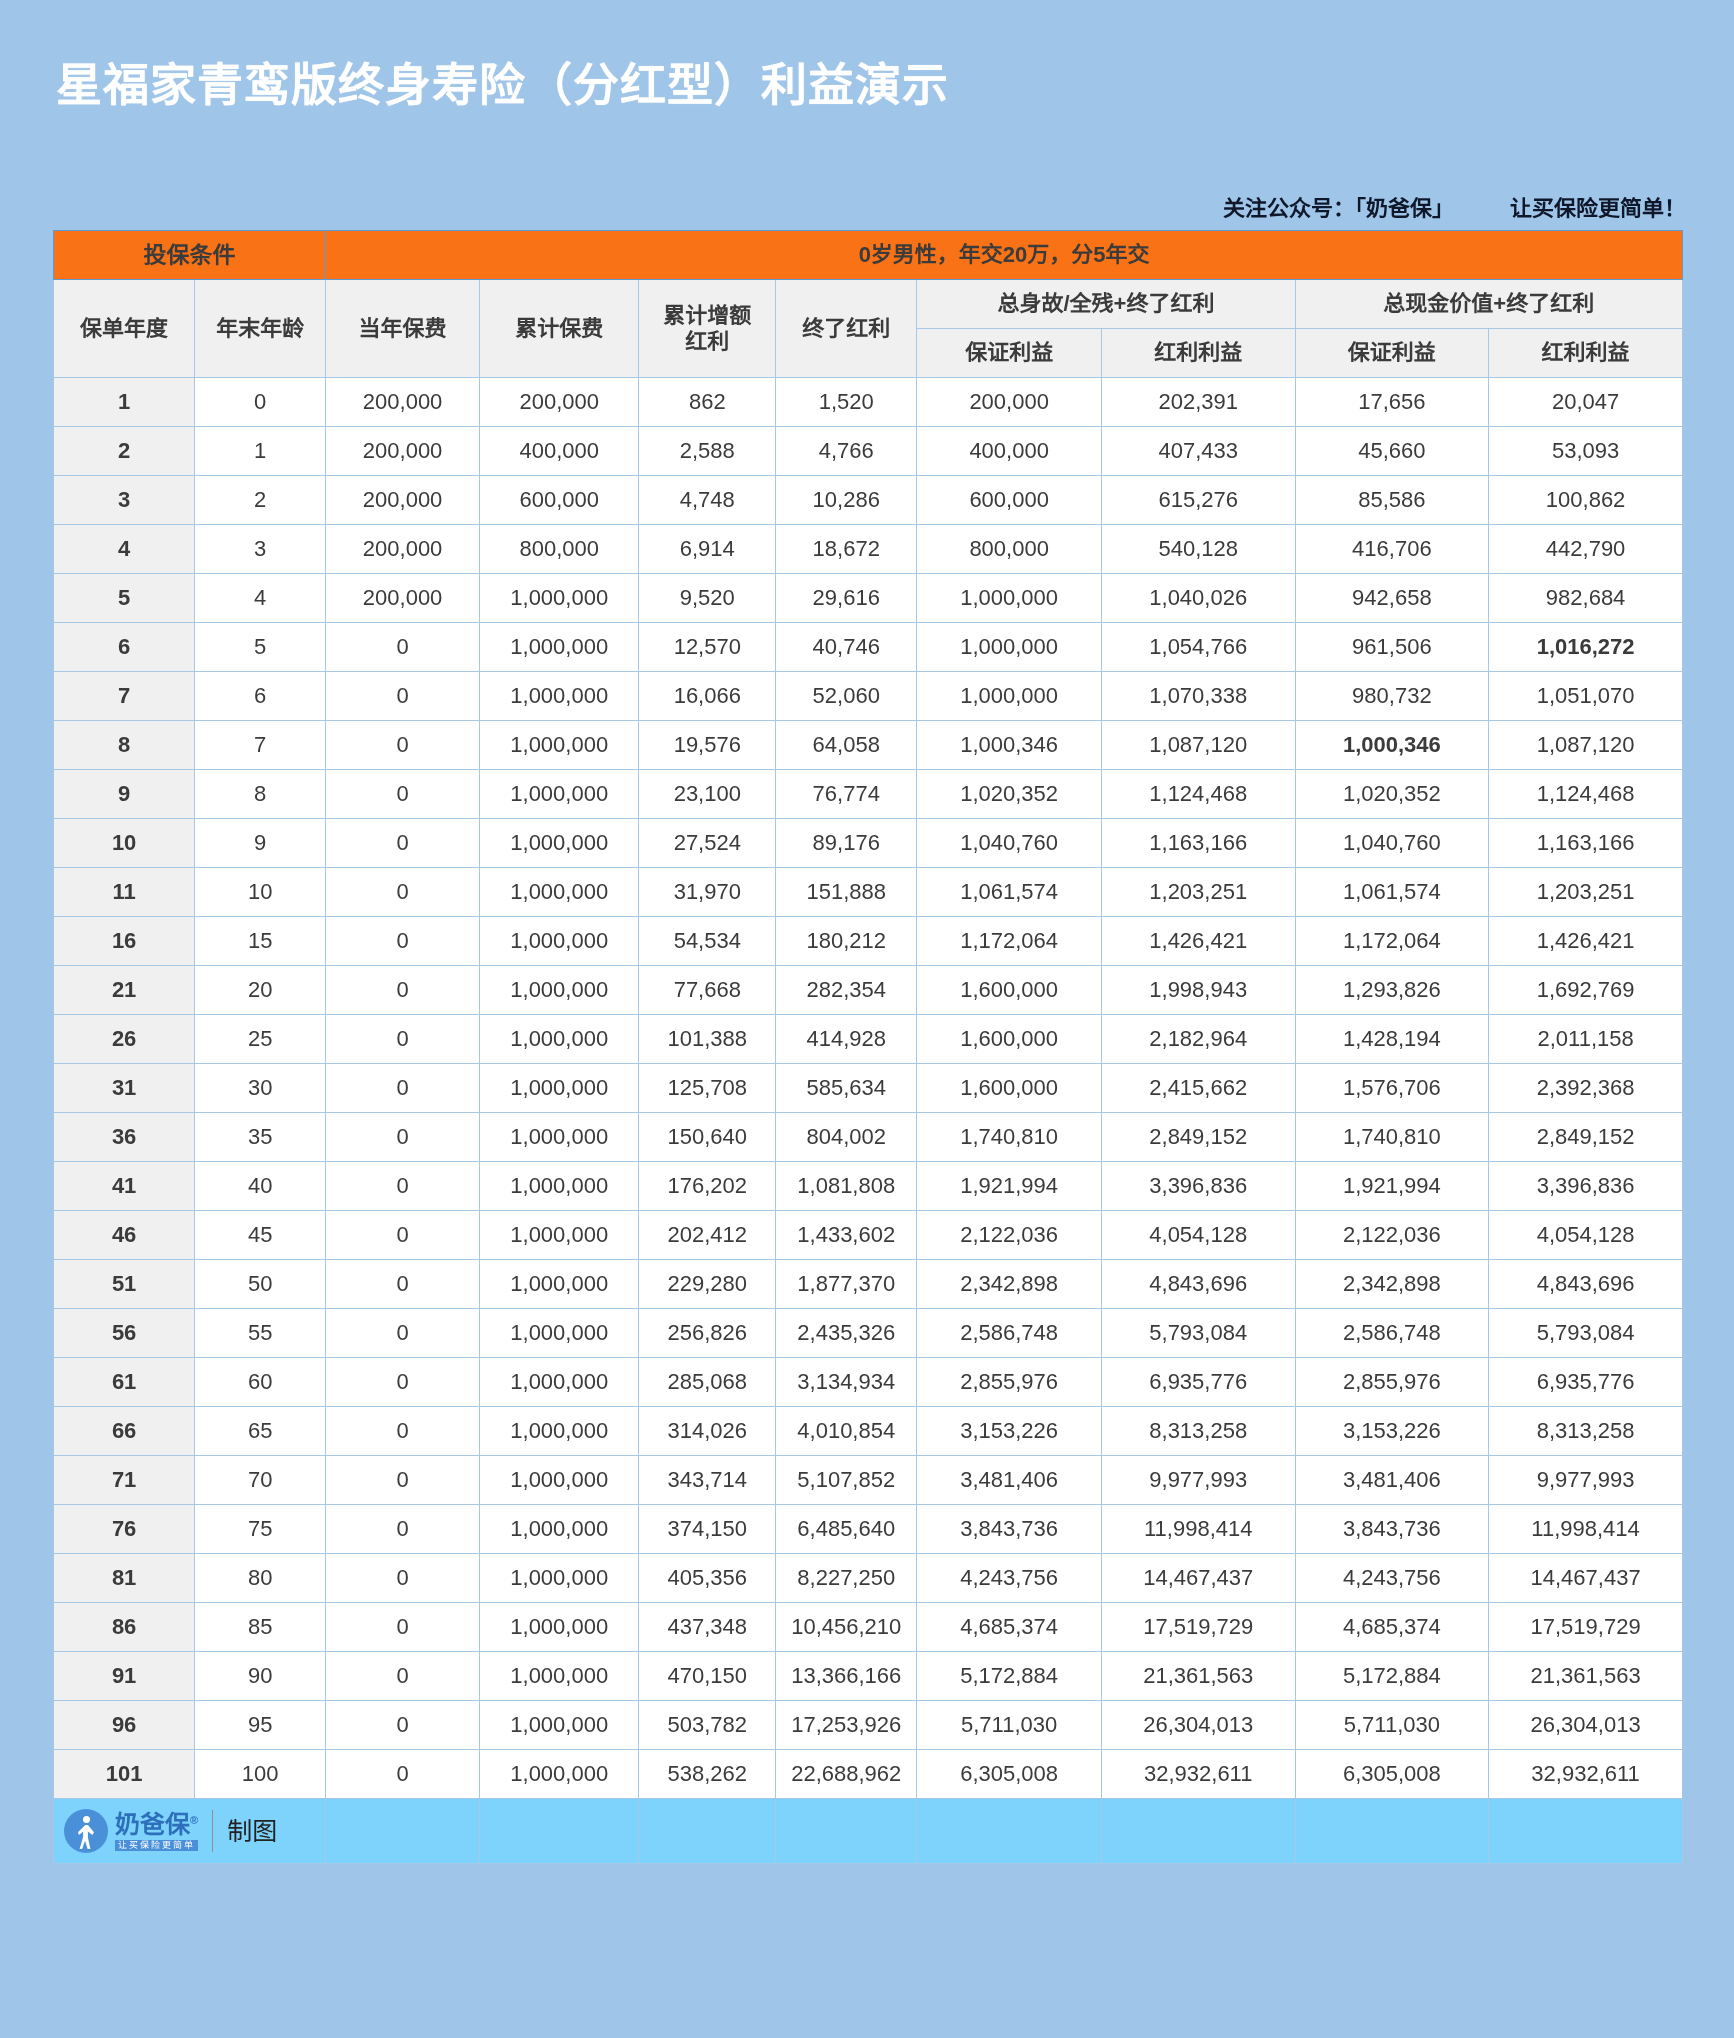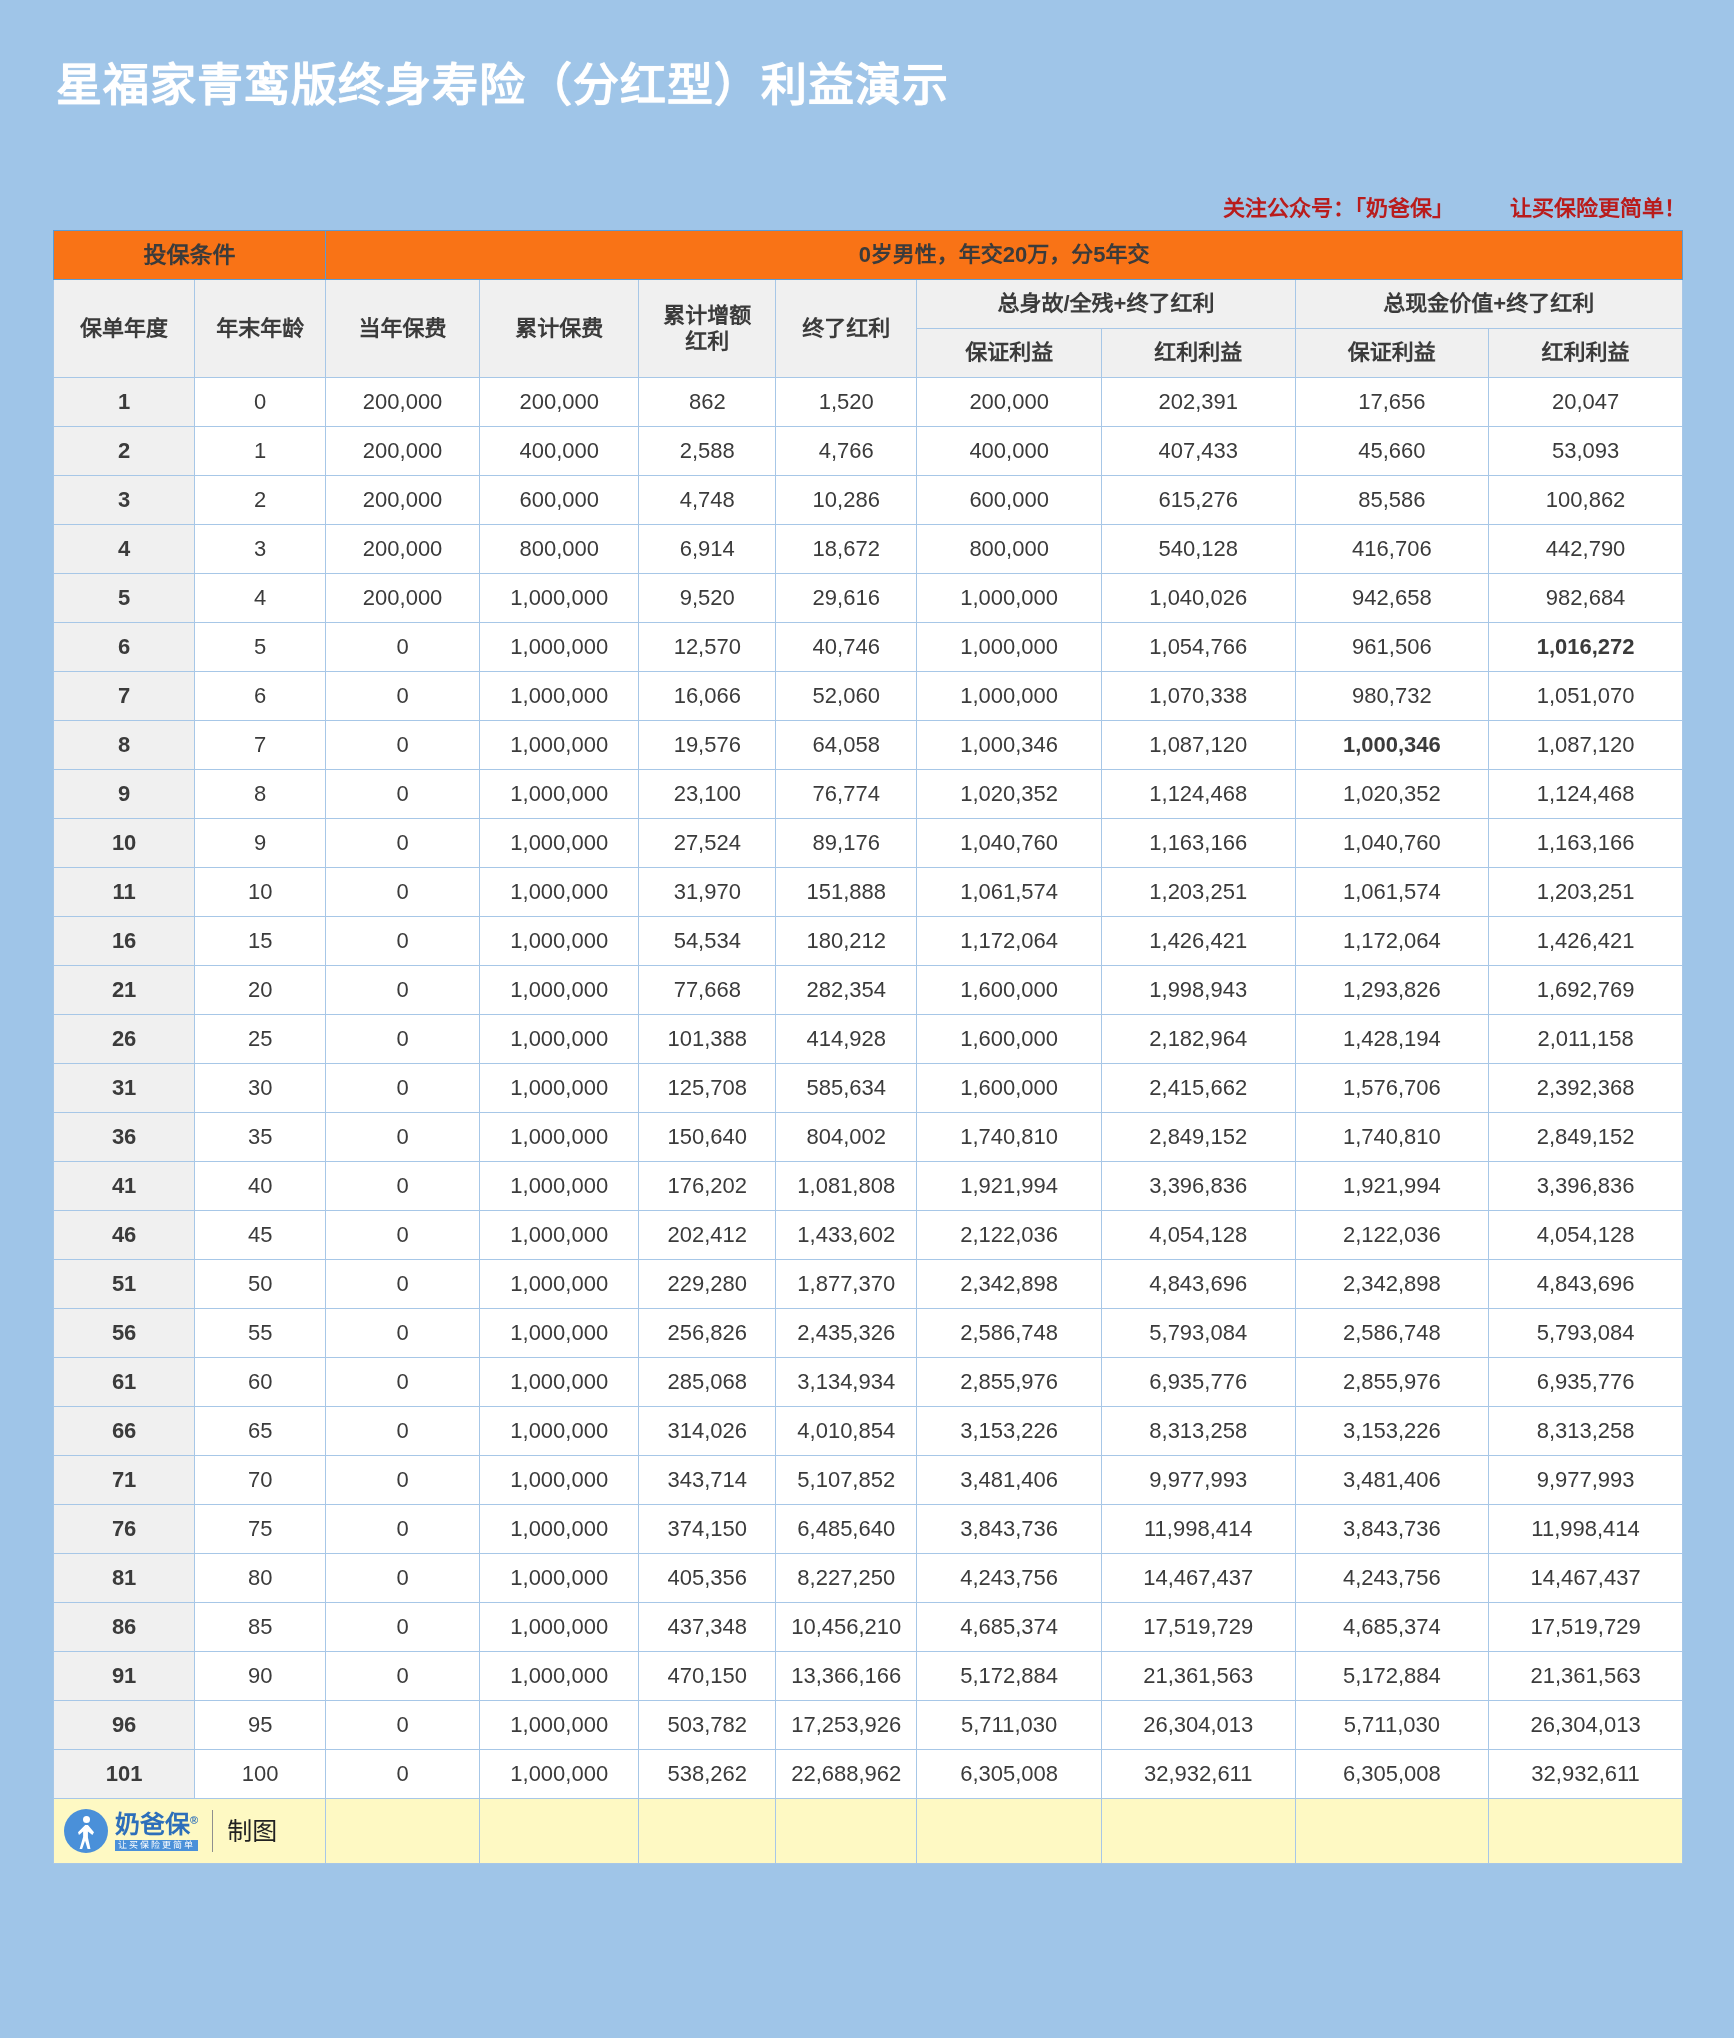--- a/index.html
+++ b/index.html
@@ -35,21 +35,21 @@
 
   .subtitle-row {
     position: absolute;
     right: 48px;
     top: 190px;
     display: flex;
     align-items: center;
     gap: 56px;
     font-size: 22px;
     font-weight: bold;
-    color: #b91c1c;
+    color: #0f172a;
     white-space: nowrap;
     text-align: center;
   }
 
   
   .table-wrap {
     position: absolute;
     left: 53px;
     top: 230px;
     width: 1630px;
@@ -112,21 +112,21 @@
 
   td.red {
     color: #ff0000;
     font-weight: bold;
     margin-top: 25px;
   }
 
   
   td.footer-cell {
     height: 64px;
-    background: #fef9c3;
+    background: #7dd3fc;
   }
   .footer-inner {
     display: flex;
     align-items: center;
     height: 64px;
     padding-left: 10px;
     gap: 0;
   }
   .logo-badge {
     display: flex;

